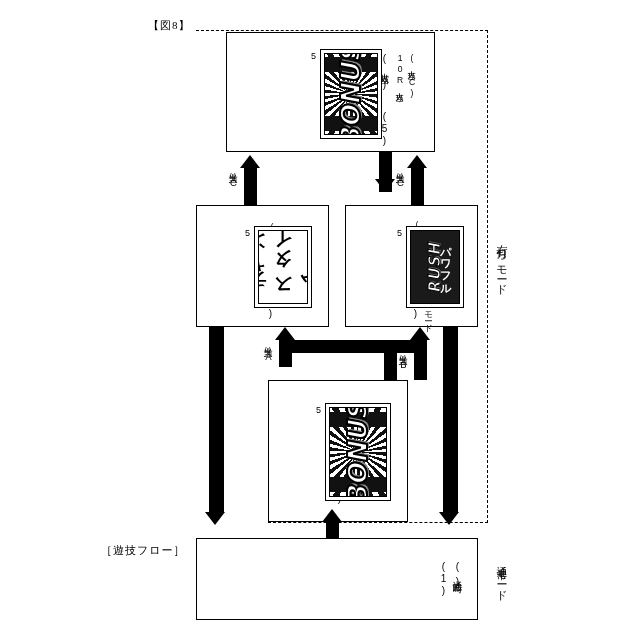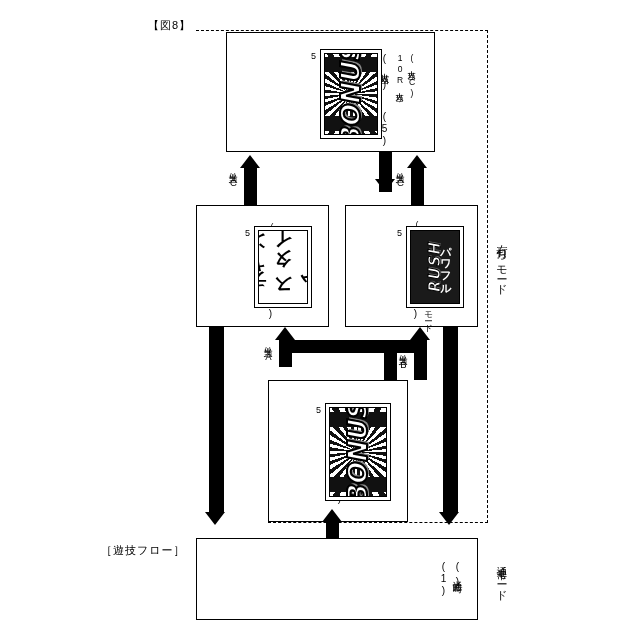--- a/index.html
+++ b/index.html
@@ -43,20 +43,21 @@
     border-top: 1px dashed #000;
   }
 
   
   #fig-label {
     position: absolute;
     left: 148px;
     top: 18px;
     font-size: 11px;
     letter-spacing: 1px;
+    font-family: Liberation Serif, serif;
   }
   #flow-label {
     position: absolute;
     left: 101px;
     top: 543px;
     font-size: 11px;
     letter-spacing: 1px;
   }
 
   

